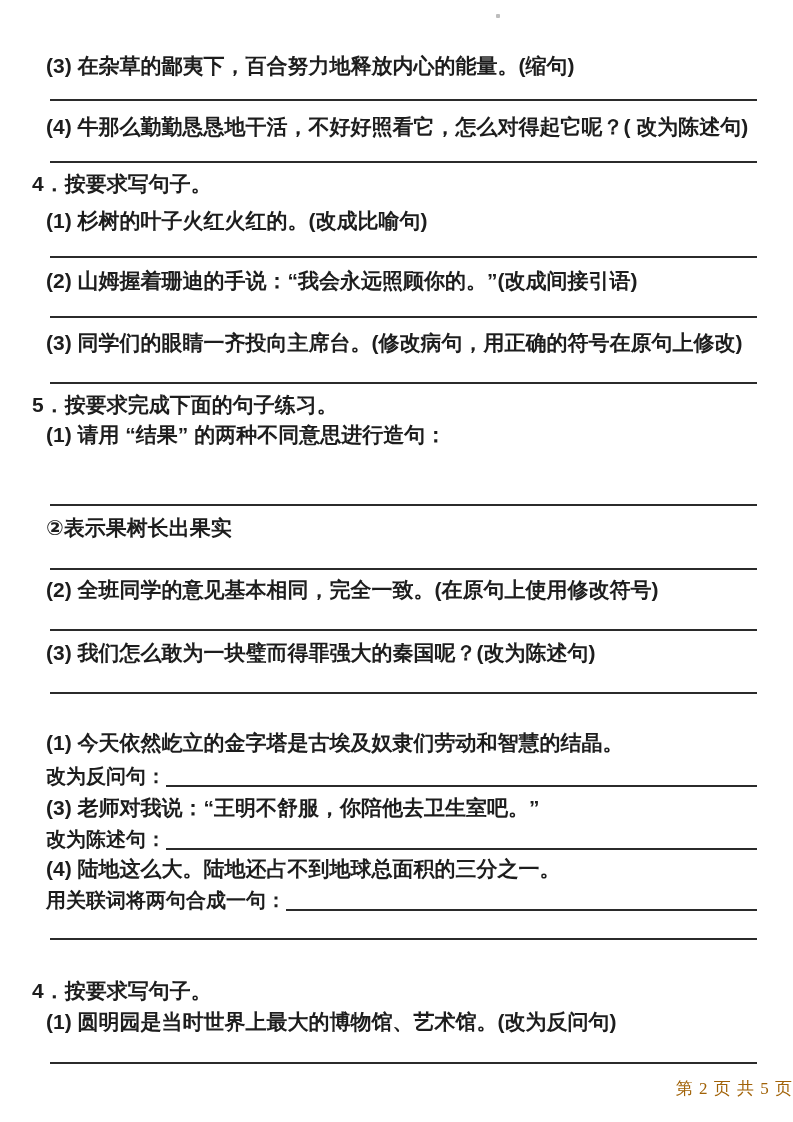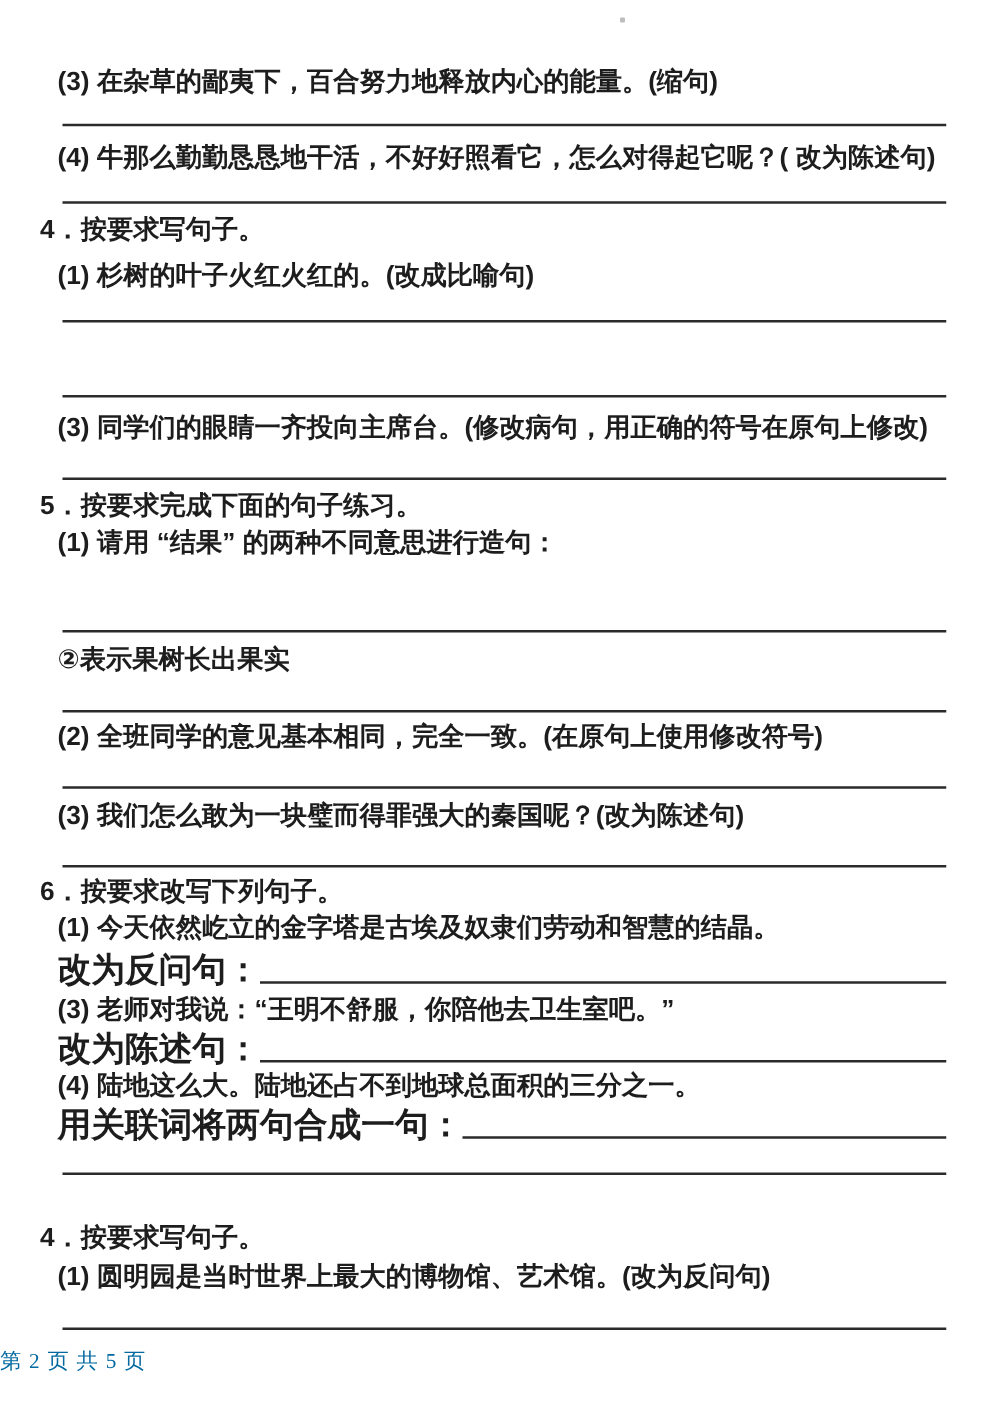--- a/index.html
+++ b/index.html
@@ -36,21 +36,21 @@
     width:707px;
     height:0;
     border-top:2px solid var(--rule);
   }
   .fillrow{
     position:absolute;
     left:46px;
     width:711px;
     display:flex;
     align-items:flex-end;
-    font-size:27px;
+    font-size:20px;
     line-height:26px;
     font-weight:600;
     white-space:nowrap;
   }
   .fillrow .uline{
     flex:1;
     border-bottom:2px solid var(--rule);
     margin-bottom:2px;
     height:0;
   }
@@ -58,26 +58,26 @@
     position:absolute;
     left:496px;top:14px;
     width:4px;height:4px;
     background:#bdbdbd;
     border-radius:1px;
   }
   .footer{
     position:absolute;
     left:0;top:1078px;
     width:793px;
-    text-align:left;
+    text-align:right;
     font-family:"Liberation Serif","DejaVu Serif",serif;
     font-size:17px;
     line-height:22px;
     font-weight:400;
-    color:#0369a1;
+    color:#a16207;
     letter-spacing:1px;
   }
 </style>
 </head>
 <body>
 
 <div class="page">
 
   <div class="speck"></div>
 
@@ -85,41 +85,41 @@
   <div class="rule" style="top:99px"></div>
 
   <div class="t sub" style="top:114px">(4) 牛那么勤勤恳恳地干活，不好好照看它，怎么对得起它呢？( 改为陈述句)</div>
   <div class="rule" style="top:161px"></div>
 
   <div class="t q" style="top:171px">4．按要求写句子。</div>
 
   <div class="t sub" style="top:208px">(1) 杉树的叶子火红火红的。(改成比喻句)</div>
   <div class="rule" style="top:256px"></div>
 
+  <div class="t sub" style="top:268px">(2) 山姆握着珊迪的手说：“我会永远照顾你的。”(改成间接引语)</div>
   <div class="rule" style="top:316px"></div>
 
   <div class="t sub" style="top:330px">(3) 同学们的眼睛一齐投向主席台。(修改病句，用正确的符号在原句上修改)</div>
   <div class="rule" style="top:382px"></div>
 
   <div class="t q" style="top:392px">5．按要求完成下面的句子练习。</div>
 
   <div class="t sub" style="top:422px">(1) 请用 “结果” 的两种不同意思进行造句：</div>
 
   <div class="rule" style="top:504px"></div>
 
   <div class="t sub" style="top:515px">②表示果树长出果实</div>
   <div class="rule" style="top:568px"></div>
 
   <div class="t sub" style="top:577px">(2) 全班同学的意见基本相同，完全一致。(在原句上使用修改符号)</div>
   <div class="rule" style="top:629px"></div>
 
   <div class="t sub" style="top:640px">(3) 我们怎么敢为一块璧而得罪强大的秦国呢？(改为陈述句)</div>
   <div class="rule" style="top:692px"></div>
 
-  <div class="t q" style="top:701px">6．按要求改写下列句子。</div>
 
   <div class="t sub" style="top:730px">(1) 今天依然屹立的金字塔是古埃及奴隶们劳动和智慧的结晶。</div>
 
   <div class="fillrow" style="top:763px">
     <span>改为反问句：</span>
     <span class="uline"></span>
   </div>
 
   <div class="t sub" style="top:795px">(3) 老师对我说：“王明不舒服，你陪他去卫生室吧。”</div>
 

